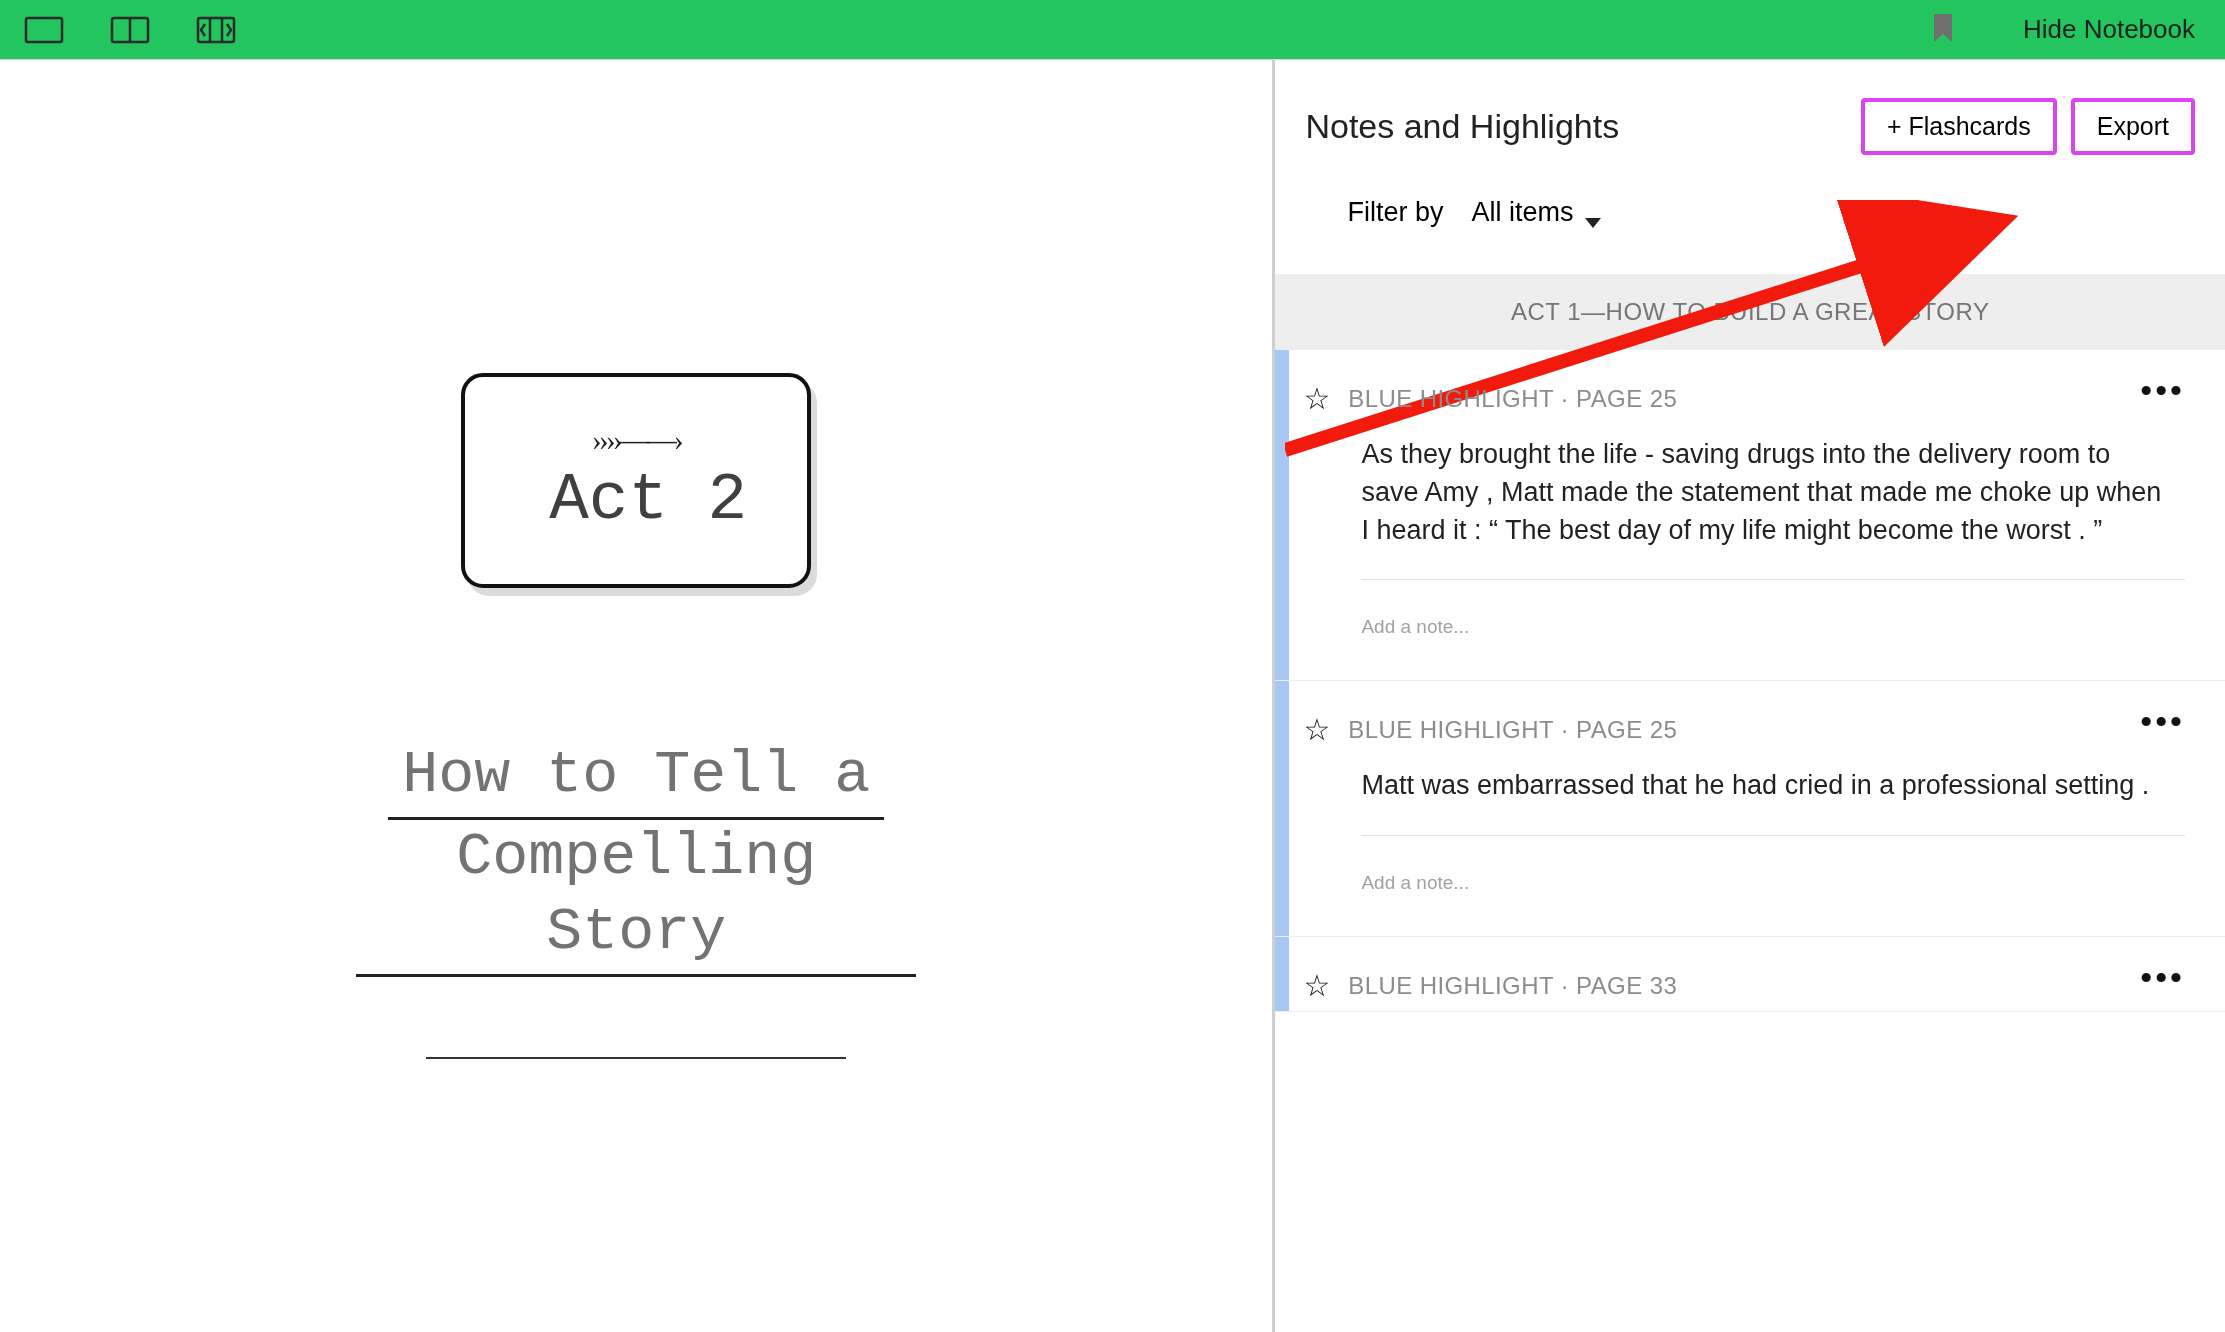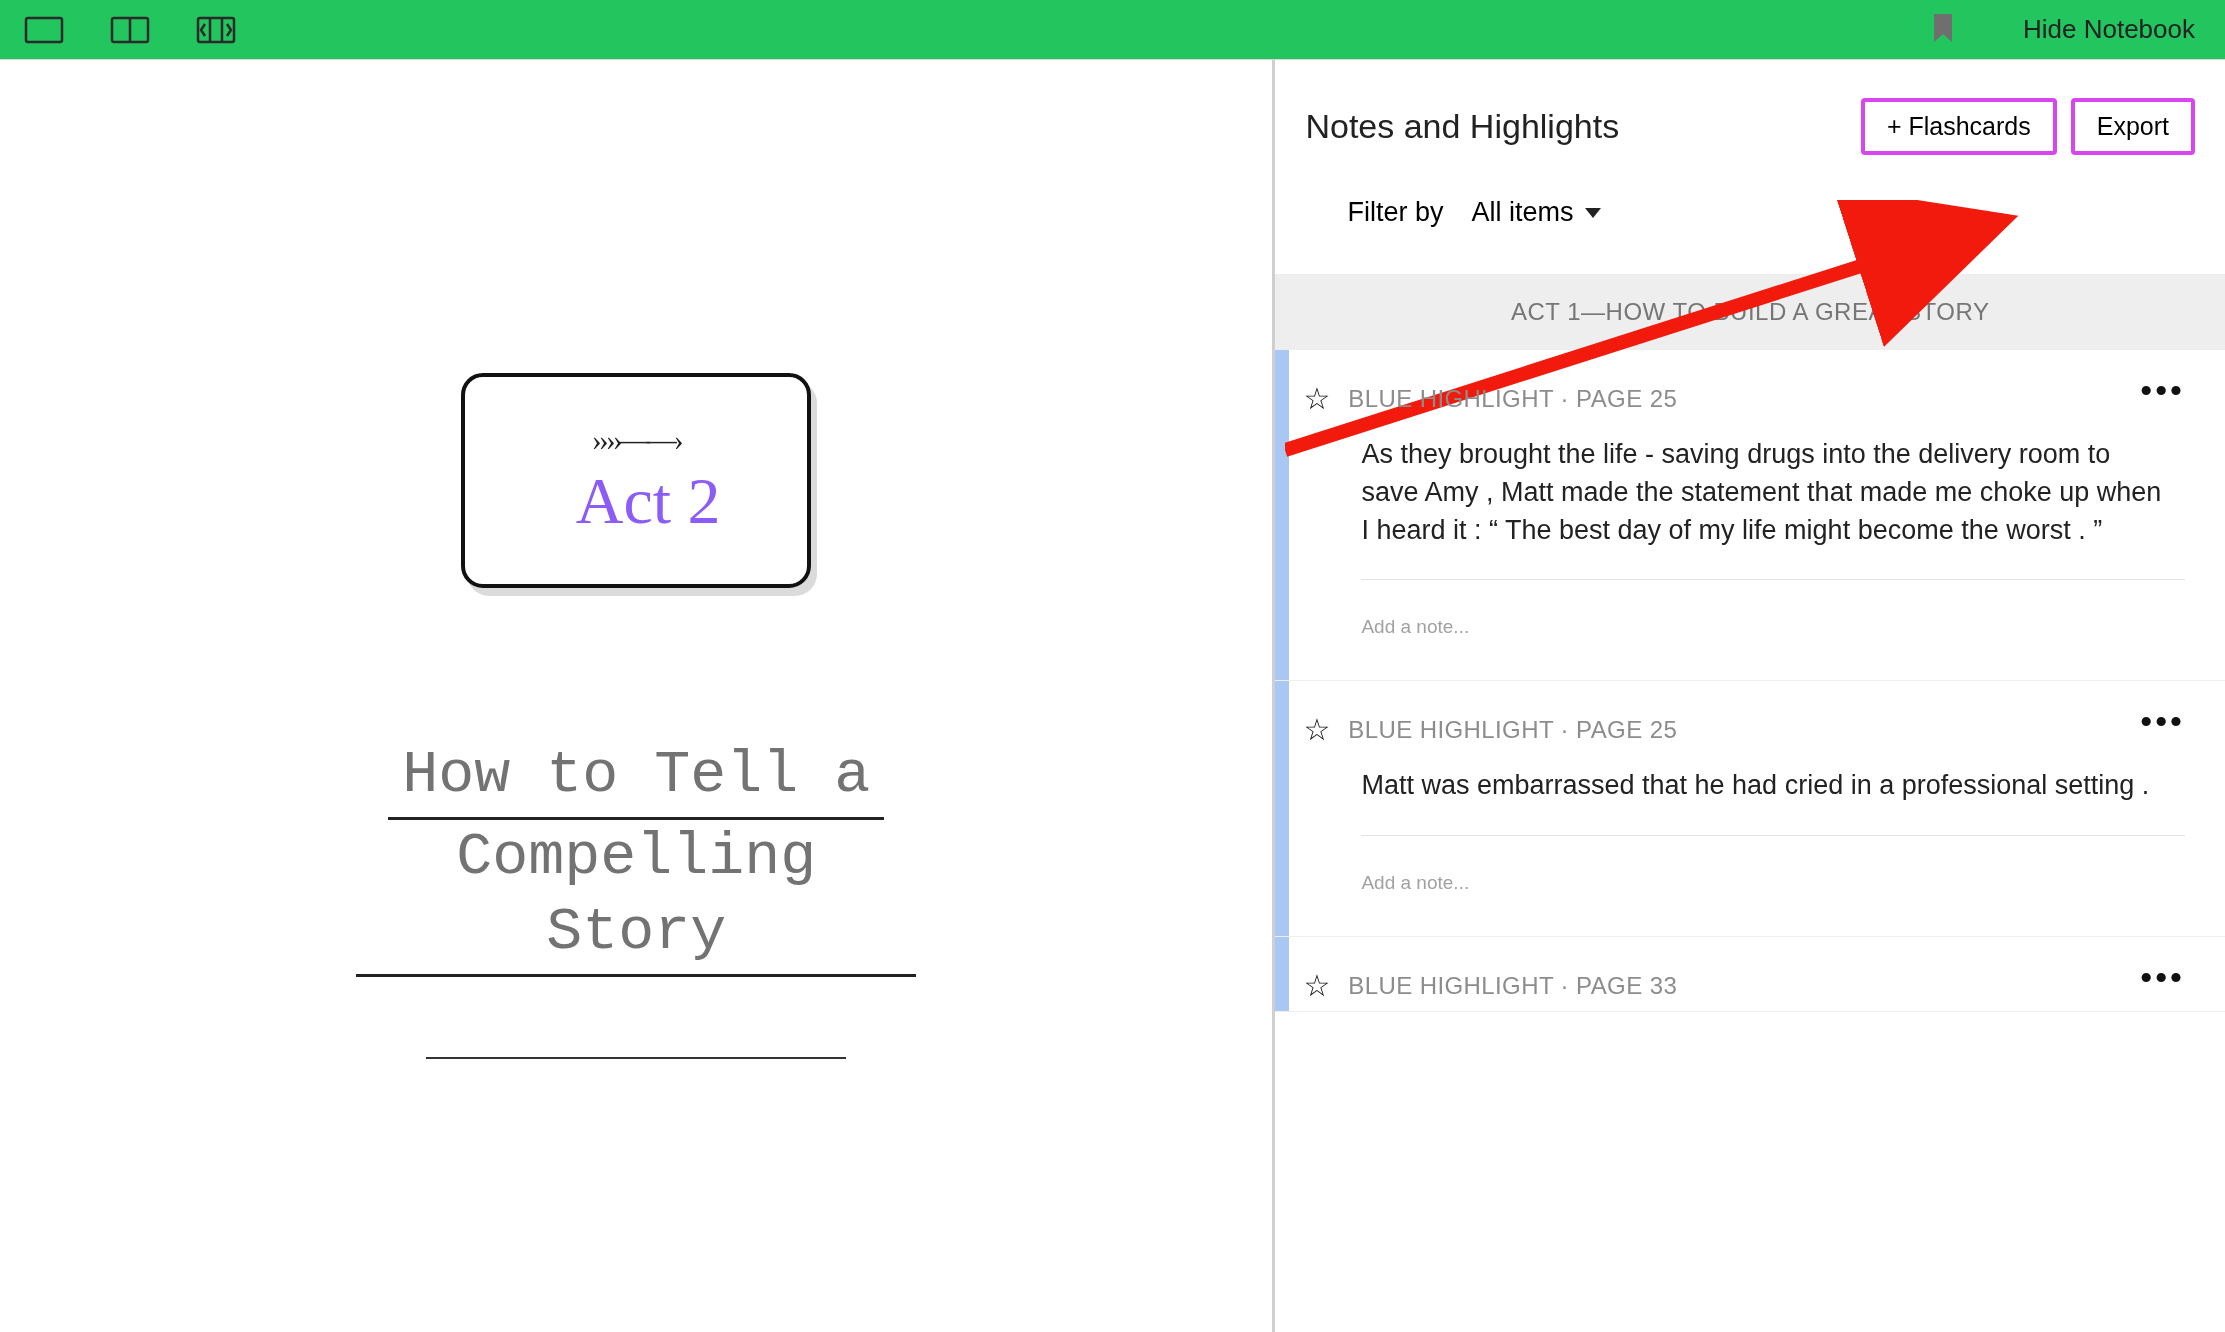--- a/index.html
+++ b/index.html
@@ -24,21 +24,21 @@
   
   .reader { flex: 1.34; display:flex; align-items:center; justify-content:center; position:relative; }
   .page-content { display:flex; flex-direction:column; align-items:center; width: 560px; }
   .act-card {
     width: 350px; height: 215px; border: 4px solid #111; border-radius: 22px;
     display:flex; flex-direction:column; align-items:center; justify-content:center;
     box-shadow: 6px 8px 0 rgba(0,0,0,0.14);
     margin-top: 40px;
   }
   .act-arrow { font-size: 30px; letter-spacing:-3px; color:#222; margin-bottom:6px; font-family: Georgia, serif;}
-  .act-title { font-family: Liberation Serif, serif; font-size: 66px; color:#8b5cf6;margin-left:24px; }
+  .act-title { font-family: Liberation Mono, monospace; font-size: 66px; color:#404040;margin-left:24px; }
   .book-subtitle { margin-top: 150px; text-align:center; }
   .book-subtitle .line {
     font-family: Liberation Mono, monospace;
     font-size: 60px; color:#737373; line-height:1.25;
     border-bottom: 3px solid #222; padding: 0 14px 4px; display:inline-block;
   }
   .book-subtitle .rule { margin-top: 80px; border-top:2px solid #333; width:420px; margin-left:auto; margin-right:auto;}
 
   
   .notebook {
@@ -47,21 +47,21 @@
   .nb-header { padding: 38px 30px 0 30px; }
   .nb-header-row { display:flex; align-items:center; justify-content:space-between; }
   .nb-title { font-size: 34px; color:#222; font-weight:400; }
   .nb-buttons { display:flex; gap:14px; }
   .nb-btn {
     border:4px solid #d946ef; background:#fff; font-size:25px; padding:10px 22px;
     border-radius:4px; cursor:pointer;
   }
   .nb-filter { display:flex; align-items:center; gap:28px; padding: 42px 0 46px 42px; font-size:27px;}
   .nb-filter .lab { font-weight:400; }
-  .nb-filter .sel { display:flex; align-items:center; gap:12px; cursor:pointer; }
+  .nb-filter .sel { display:flex; align-items:flex-end; gap:12px; cursor:pointer; }
   .chev-down { width:0;height:0;border-left:8px solid transparent;border-right:8px solid transparent;border-top:10px solid #222; }
 
   .section-header {
     background:#eeeeee; color:#767676; font-size:24px; letter-spacing:0.5px;
     padding: 24px 0; text-align:center; font-weight:500;
   }
 
   .hl-list { flex:1; overflow-y:auto; }
   .hl-item { display:flex; border-bottom:1px solid #eee; }
   .hl-bar { width:14px; background:#a8c7f3; }

